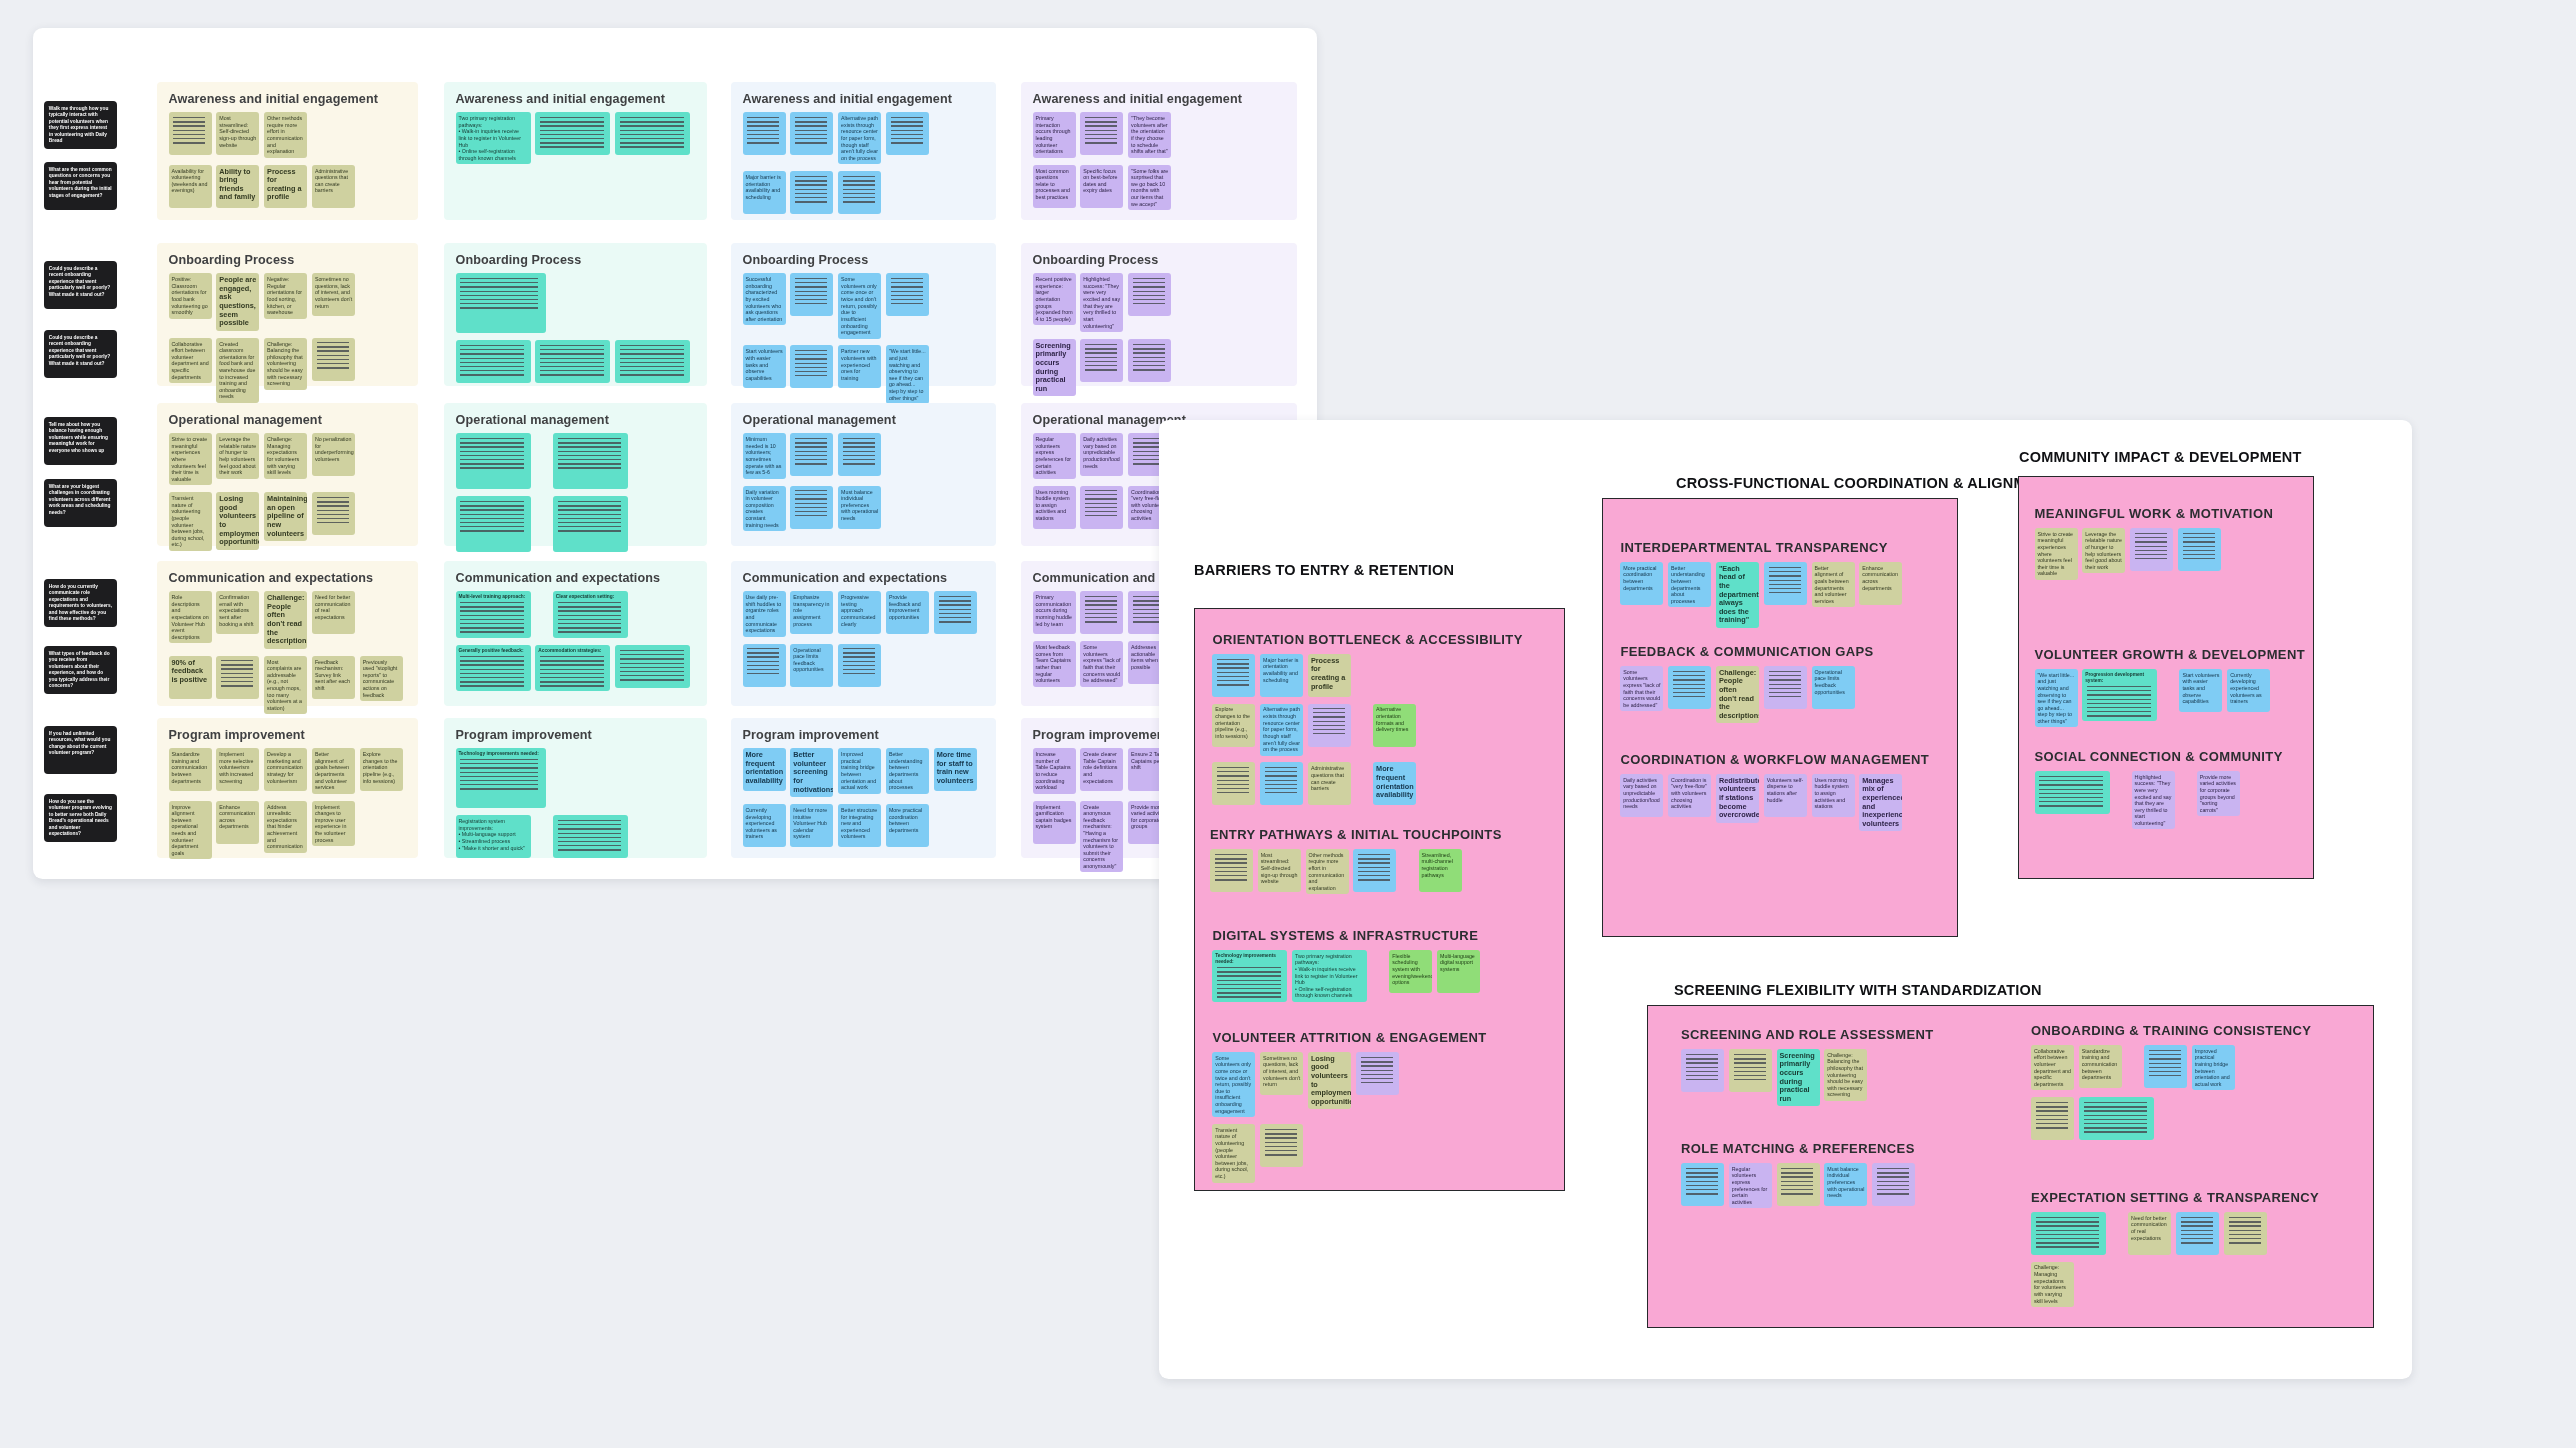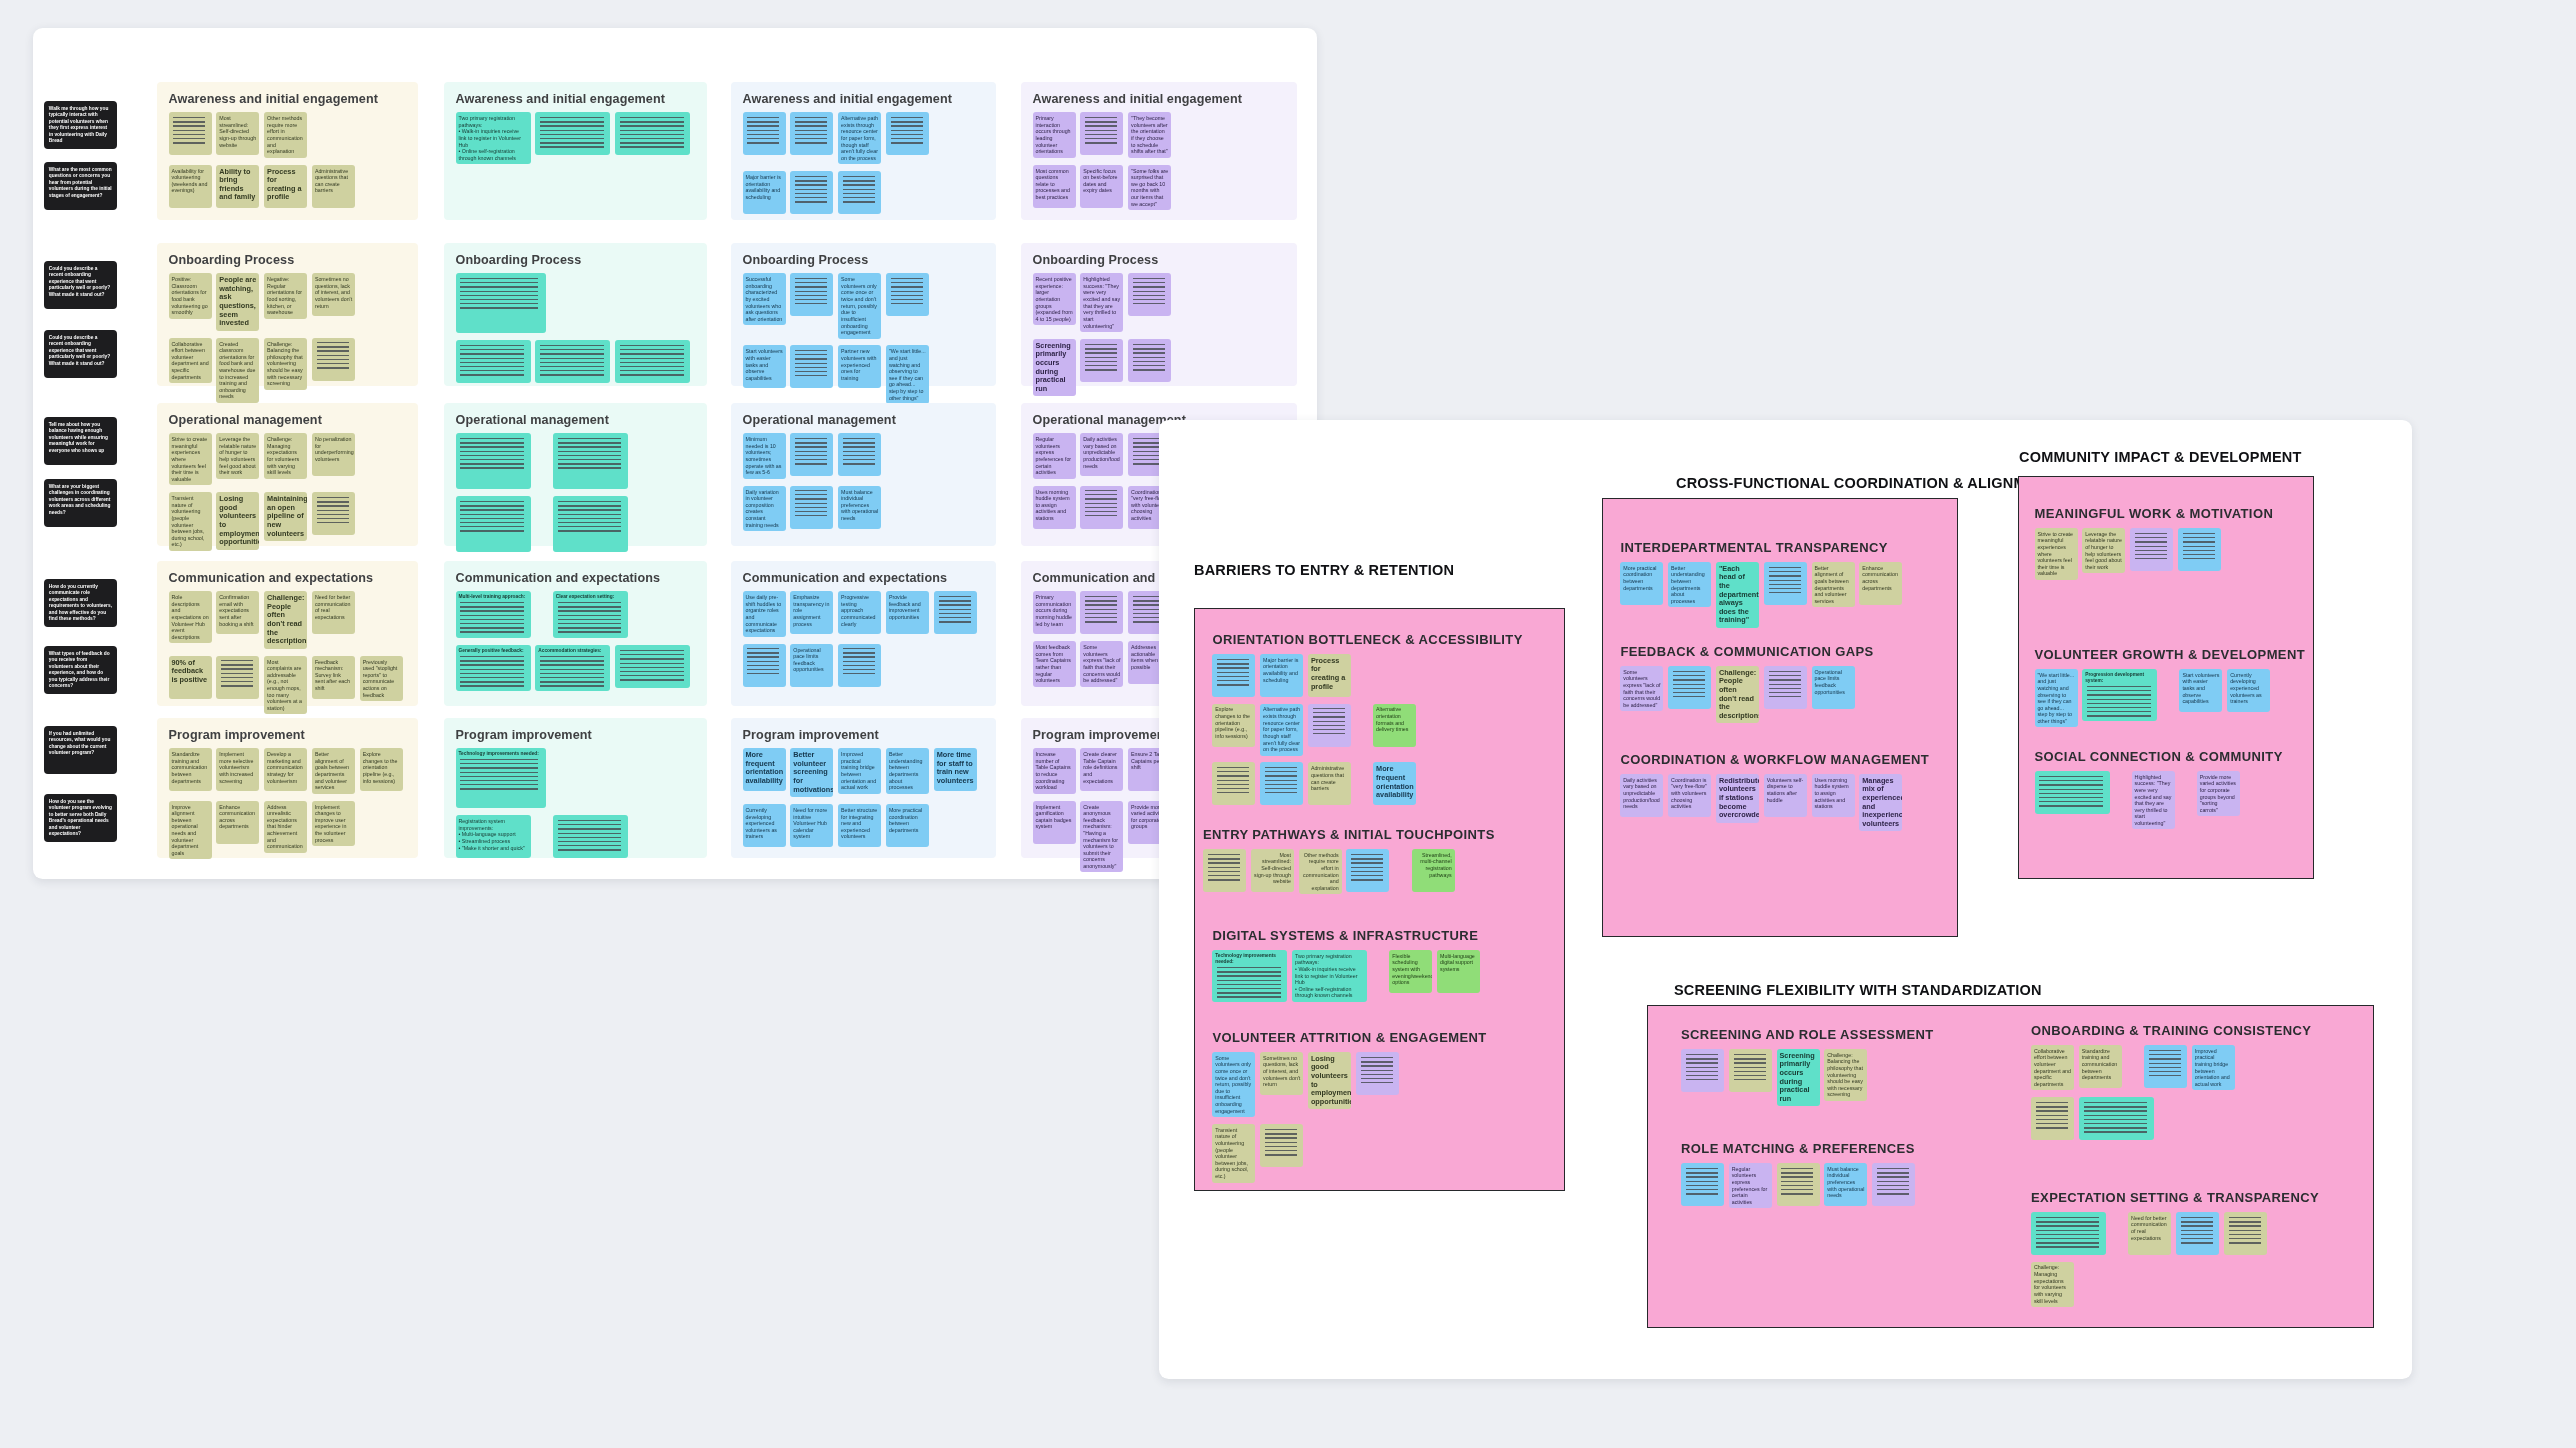--- a/index.html
+++ b/index.html
@@ -117,21 +117,21 @@
           <div class="note"><span>Specific focus on best-before dates and expiry dates</span></div>
           <div class="note"><span>"Some folks are surprised that we go back 10 months with our items that we accept"</span></div>
         </div>
       </div>
     </div>
     <div class="sec cream" style="left: 157px; top: 243px; width: 261px; height: 143px;">
       <div class="sec-title">Onboarding Process</div>
       <div class="nrows">
         <div class="nrow">
           <div class="note"><span>Positive: Classroom orientations for food bank volunteering go smoothly</span></div>
-          <div class="note big"><span>People are watching, ask questions, seem invested</span></div>
+          <div class="note big"><span>People are engaged, ask questions, seem possible</span></div>
           <div class="note"><span>Negative: Regular orientations for food sorting, kitchen, or warehouse</span></div>
           <div class="note"><span>Sometimes no questions, lack of interest, and volunteers don't return</span></div>
         </div>
         <div class="nrow">
           <div class="note"><span>Collaborative effort between volunteer department and specific departments</span></div>
           <div class="note"><span>Created classroom orientations for food bank and warehouse due to increased training and onboarding needs</span></div>
           <div class="note"><span>Challenge: Balancing the philosophy that volunteering should be easy with necessary screening</span></div>
           <div class="note"><div class="stripes"></div></div>
         </div>
       </div>
@@ -388,21 +388,21 @@
             <div class="note gap c-gr"><span>Alternative orientation formats and delivery times</span></div>
           </div>
           <div class="nrow">
             <div class="note c-kh"><div class="stripes"></div></div>
             <div class="note c-bl"><div class="stripes"></div></div>
             <div class="note c-kh"><span>Administrative questions that can create barriers</span></div>
             <div class="note big gap c-bl"><span>More frequent orientation availability</span></div>
           </div>
         </div>
       </div>
-      <div class="subsec" style="left: 8px; top: 218px; text-align: right;">
+      <div class="subsec" style="left: 15px; top: 218px;">
         <div class="subsec-title">ENTRY PATHWAYS &amp; INITIAL TOUCHPOINTS</div>
         <div class="nrows">
           <div class="nrow">
             <div class="note c-kh"><div class="stripes"></div></div>
             <div class="note c-kh"><span>Most streamlined: Self-directed sign-up through website</span></div>
             <div class="note c-kh"><span>Other methods require more effort in communication and explanation</span></div>
             <div class="note c-bl"><div class="stripes"></div></div>
             <div class="note gap c-gr"><span>Streamlined, multi-channel registration pathways</span></div>
           </div>
         </div>

